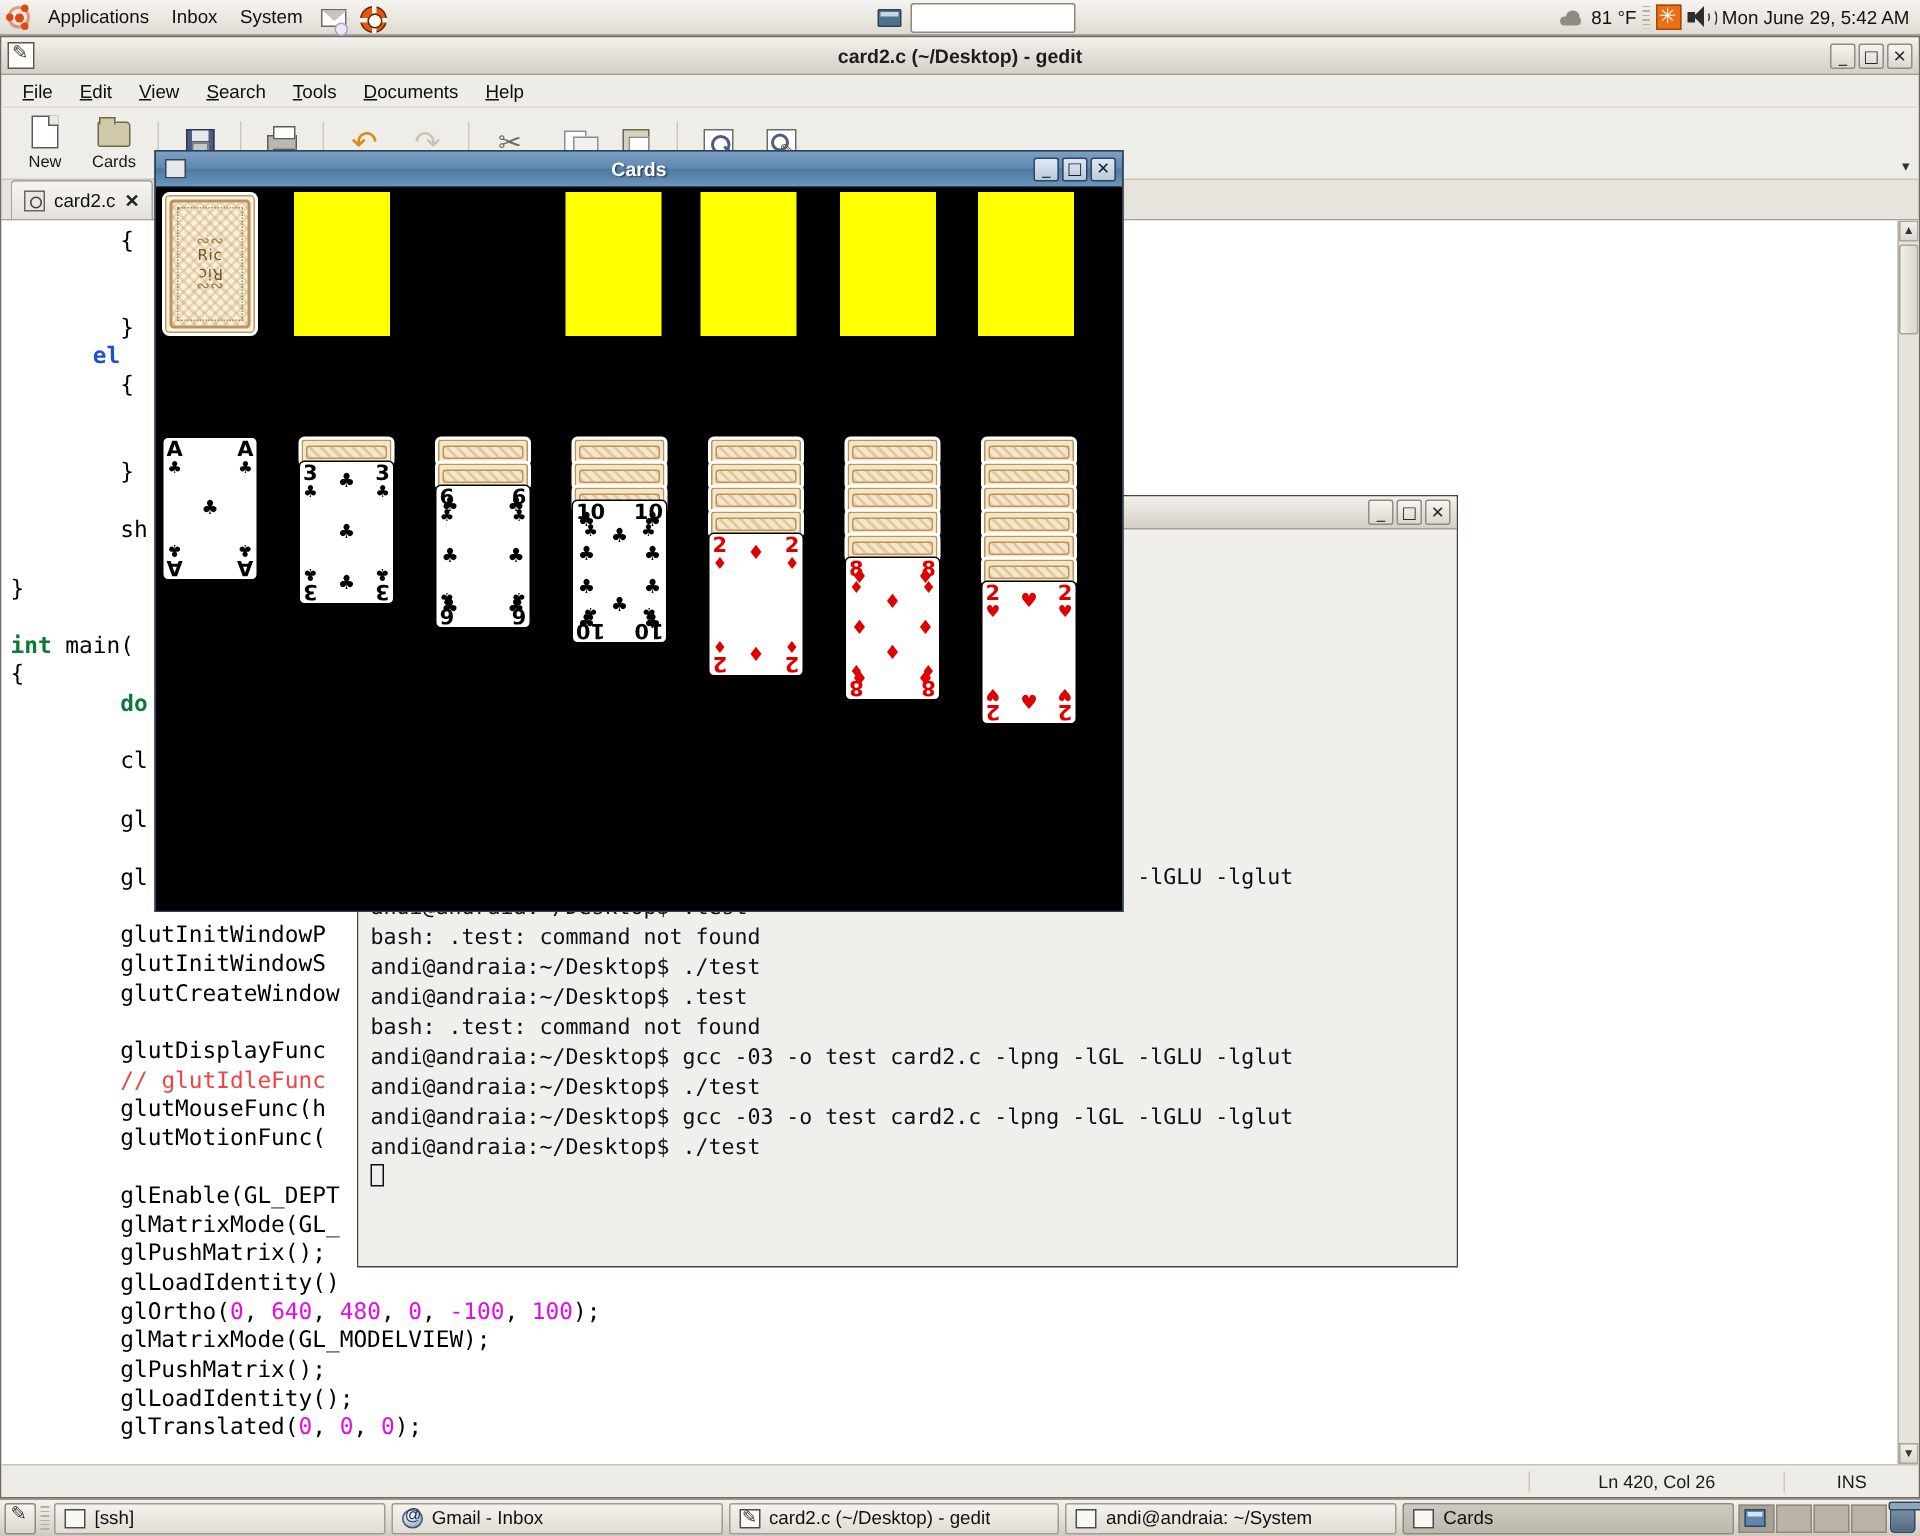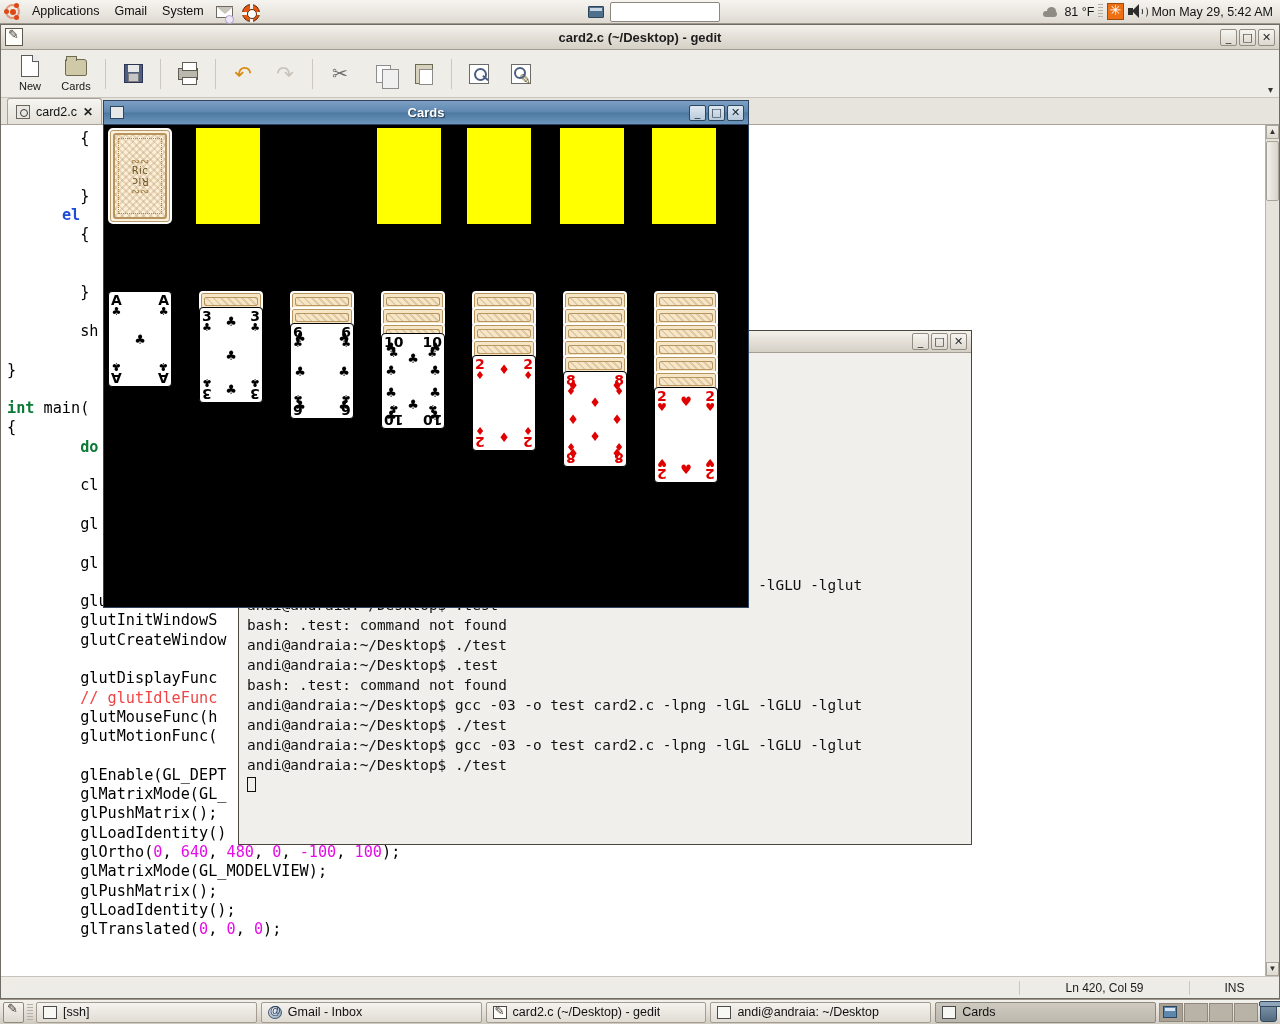--- a/index.html
+++ b/index.html
@@ -292,21 +292,21 @@
 <div id="top-panel">
   <div class="panel-menu">
     <div class="ubuntu-logo">
       <span class="ul-ring"></span>
         <span class="ul-c"></span>
       <span class="ul-d1"></span>
         <span class="ul-d2"></span>
         <span class="ul-d3"></span>
     </div>
     <div class="mi">Applications</div>
-    <div class="mi">Gmail</div>
+    <div class="mi">Inbox</div>
     <div class="mi">System</div>
     <div class="panel-icon-btn">
       <div class="env">
           <div class="env-dot"></div>
         </div>
     </div>
     <div class="panel-icon-btn">
       <div class="buoy">
           <i class="sp sp1"></i>
           <i class="sp sp2"></i>
@@ -323,35 +323,44 @@
     <div class="cloud-icon"></div>
     <span>81 °F</span>
     <div class="tray-grip"></div>
     <div class="star-icon"></div>
     <div class="spk">
       <i class="body"></i>
         <i class="cone"></i>
         <i class="w w1"></i>
         <i class="w w2"></i>
     </div>
-    <span>Mon May 29,  5:42 AM</span>
+    <span>Mon June 29,  5:42 AM</span>
   </div>
 </div>
 
 <div id="gedit-window">
   <div class="titlebar">
     <div class="tb-appicon"></div>
     <div class="tb-title">card2.c (~/Desktop) - gedit</div>
     <div class="tb-buttons">
       <div class="tb-btn">_</div>
       <div class="tb-btn">□</div>
       <div class="tb-btn">✕</div>
     </div>
   </div>
 
+  <div class="menubar" id="gedit-menubar">
+      <div class="mi"><u>F</u>ile</div>
+      <div class="mi"><u>E</u>dit</div>
+      <div class="mi"><u>V</u>iew</div>
+      <div class="mi"><u>S</u>earch</div>
+      <div class="mi"><u>T</u>ools</div>
+      <div class="mi"><u>D</u>ocuments</div>
+      <div class="mi"><u>H</u>elp</div>
+    </div>
 
   <div class="toolbar">
     <div class="tb-item wide">
       <div class="ico">
           <div class="ic-new"></div>
         </div>
       <div class="lbl">New</div>
     </div>
     <div class="tb-item wide">
       <div class="ico">
@@ -418,21 +427,21 @@
     <div class="code" id="code-view"><div>        {</div><div>&nbsp;</div><div>&nbsp;</div><div>        }</div><div>      <span class="kw2">el</span></div><div>        {</div><div>&nbsp;</div><div>&nbsp;</div><div>        }</div><div>&nbsp;</div><div>        sh</div><div>&nbsp;</div><div>}</div><div>&nbsp;</div><div><span class="kw">int</span> main(</div><div>{</div><div>        <span class="kw">do</span></div><div>&nbsp;</div><div>        cl</div><div>&nbsp;</div><div>        gl</div><div>&nbsp;</div><div>        gl</div><div>&nbsp;</div><div>        glutInitWindowP</div><div>        glutInitWindowS</div><div>        glutCreateWindow</div><div>&nbsp;</div><div>        glutDisplayFunc</div><div>        <span class="cmt">// glutIdleFunc</span></div><div>        glutMouseFunc(h</div><div>        glutMotionFunc(</div><div>&nbsp;</div><div>        glEnable(GL_DEPT</div><div>        glMatrixMode(GL_</div><div>        glPushMatrix();</div><div>        glLoadIdentity()</div><div>        glOrtho(<span class="num">0</span>, <span class="num">640</span>, <span class="num">480</span>, <span class="num">0</span>, <span class="num">-100</span>, <span class="num">100</span>);</div><div>        glMatrixMode(GL_MODELVIEW);</div><div>        glPushMatrix();</div><div>        glLoadIdentity();</div><div>        glTranslated(<span class="num">0</span>, <span class="num">0</span>, <span class="num">0</span>);</div><div>&nbsp;</div></div>
     <div class="vscroll">
       <div class="up">▲</div>
       <div class="thumb"></div>
       <div class="dn">▼</div>
     </div>
   </div>
 
   <div class="statusbar">
     <div class="sb-left"></div>
-    <div class="sb-pos">Ln 420, Col 59</div>
+    <div class="sb-pos">Ln 420, Col 26</div>
     <div class="sb-ins">INS</div>
   </div>
 </div>
 
 <div id="terminal-window">
   <div class="titlebar">
     <div class="tb-title"></div>
     <div class="tb-buttons">
       <div class="tb-btn">_</div>
       <div class="tb-btn">□</div>
@@ -674,21 +683,21 @@
       <div class="task-btn">
         <span class="task-ico gmail"></span>
         <span class="task-label">Gmail - Inbox</span>
       </div>
       <div class="task-btn">
         <span class="task-ico gedit"></span>
         <span class="task-label">card2.c (~/Desktop) - gedit</span>
       </div>
       <div class="task-btn">
         <span class="task-ico"></span>
-        <span class="task-label">andi@andraia: ~/Desktop</span>
+        <span class="task-label">andi@andraia: ~/System</span>
       </div>
       <div class="task-btn active">
         <span class="task-ico"></span>
         <span class="task-label">Cards</span>
       </div>
     </div>
   <div class="bp-right">
     <div class="ws-switcher" id="ws-switcher">
         <div class="ws active">
           <span class="w"></span>

